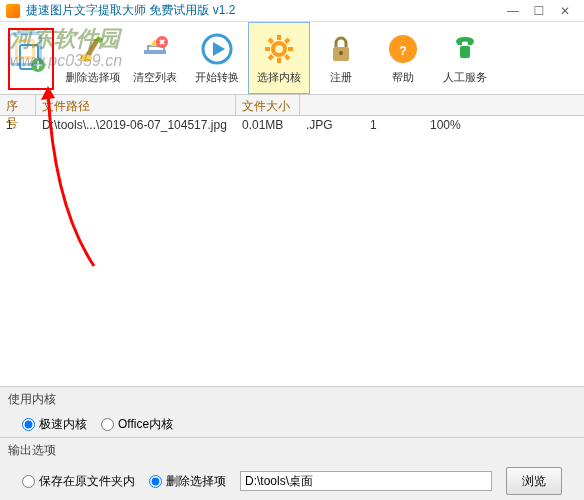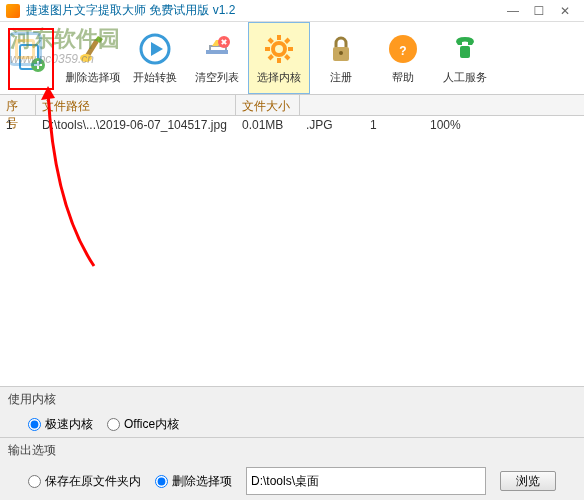--- a/index.html
+++ b/index.html
@@ -3,41 +3,41 @@
 <meta charset="utf-8">
 <style>
 *{margin:0;padding:0;box-sizing:border-box;font-family:"Microsoft YaHei",SimSun,sans-serif;font-size:12px}
 body{background:#f0f0f0;width:584px;height:500px;overflow:hidden;position:relative}
 .titlebar{height:22px;background:#fff;border-bottom:1px solid #ddd;display:flex;align-items:center;padding:0 6px;position:relative}
 .titlebar .appicon{width:14px;height:14px;border-radius:2px;background:linear-gradient(135deg,#ffa500,#ff6b00);margin-right:6px}
 .titlebar .title{flex:1;color:#0369a1}
 .winbtn{width:26px;height:22px;display:flex;align-items:center;justify-content:center;color:#666}
 .toolbar{height:72px;background:#fff;display:flex;align-items:stretch;position:relative}
 .watermark{position:absolute;left:10px;top:2px;pointer-events:none;z-index:5}
-.watermark .cn{font-size:22px;font-weight:bold;color:rgba(100,140,60,.55);}
-.watermark .url{font-size:12px;color:rgba(120,120,120,.55);font-style:italic;margin-top:-2px}
+.watermark .cn{font-size:22px;font-weight:bold;color:rgba(100,140,60,.55);font-style:italic}
+.watermark .url{font-size:16px;color:rgba(120,120,120,.55);font-style:italic;margin-top:-2px}
 .watermark .logo{width:34px;height:34px;border:3px solid rgba(20,120,200,.55);border-radius:6px;position:absolute;left:-2px;top:8px;opacity:.6}
 .watermark .logo::before{content:"";position:absolute;inset:4px;border:3px solid rgba(255,165,0,.55);border-radius:3px}
 .tbtn{width:62px;display:flex;flex-direction:column;align-items:center;justify-content:center;gap:4px;cursor:pointer;position:relative}
 .tbtn.selected{background:#fef9c3;border:1px solid #7fb8e6}
 .tbtn .ico{width:34px;height:34px;display:flex;align-items:center;justify-content:center}
 .tbtn .lbl{color:#333;font-size:11px}
 .redbox{position:absolute;left:8px;top:28px;width:46px;height:62px;border:2px solid red;z-index:6;pointer-events:none}
 .redarrow{position:absolute;left:34px;top:86px;z-index:7;pointer-events:none}
 .table-head{height:22px;background:#f5f5f5;border-top:1px solid #ccc;border-bottom:1px solid #ccc;display:flex}
 .table-head .col{border-right:1px solid #ccc;padding:3px 6px;color:#a16207}
 .c0{width:36px}.c1{width:200px}.c2{width:64px}.c3{width:64px}.c4{width:60px}.c5{flex:1}
 .table-body{height:270px;background:#fff;overflow:auto}
 .row{display:flex;height:18px;align-items:center}
 .row .cell{padding:1px 6px;color:#333;white-space:nowrap;overflow:hidden}
 .section-label{padding:4px 8px;color:#444;background:#f0f0f0;border-top:1px solid #ccc}
-.radio-row{display:flex;align-items:center;gap:14px;padding:4px 28px;background:#f0f0f0}
+.radio-row{display:flex;align-items:center;gap:14px;padding:4px 22px;background:#f0f0f0}
 .radio-row label{display:flex;align-items:center;gap:4px;cursor:pointer}
-.outpath{flex:1;height:28px;border:1px solid #aaa;background:#fff;padding:0 4px}
-.btn{height:20px;min-width:56px;background:linear-gradient(#fafafa,#e2e2e2);border:1px solid #999;border-radius:2px;padding:0 10px;cursor:pointer}
+.outpath{flex:1;height:20px;border:1px solid #aaa;background:#fff;padding:0 4px}
+.btn{height:28px;min-width:56px;background:linear-gradient(#fafafa,#e2e2e2);border:1px solid #999;border-radius:2px;padding:0 10px;cursor:pointer}
 .progressbar{height:14px;margin:4px 8px;border:1px solid #888;background:linear-gradient(#2eb82e,#1e8e1e);position:relative}
 .pbar-text{position:absolute;right:-4px;top:0;font-size:11px;color:#000;background:#f0f0f0;padding:0 2px}
 input[type=radio]{cursor:pointer}
 </style>
 </head>
 <body>
 
 <div class="titlebar">
   <div class="appicon"></div>
   <div class="title">捷速图片文字提取大师 免费试用版 v1.2</div>
@@ -70,38 +70,38 @@
           <ellipse cx="10" cy="26" rx="6" ry="4" fill="#ffd24d"></ellipse>
           <path d="M19 8 l5 3 l3 -4 l-5 -3 z" fill="#7fb733"></path>
         </svg>
     </div>
     <div class="lbl">删除选择项</div>
   </div>
 
   <div class="tbtn">
     <div class="ico">
       <svg width="34" height="34" viewBox="0 0 34 34">
-          <circle cx="17" cy="17" r="14" fill="none" stroke="#3a9bd9" stroke-width="3"></circle>
-          <path d="M13 10 l12 7 l-12 7 z" fill="#3a9bd9"></path>
-        </svg>
-    </div>
-    <div class="lbl">开始转换</div>
-  </div>
-
-  <div class="tbtn">
-    <div class="ico">
-      <svg width="34" height="34" viewBox="0 0 34 34">
           <rect x="10" y="14" width="16" height="6" fill="#fff" stroke="#9aa5b0" stroke-width="2"></rect>
           <rect x="6" y="18" width="22" height="4" fill="#84a7d6"></rect>
           <path d="M12 14 l4 -6 h6 l-4 6" fill="#ffd24d"></path>
           <circle cx="24" cy="10" r="6" fill="#ff6262"></circle>
           <path d="M21 10h6M24 7v6" stroke="#fff" stroke-width="2" transform="rotate(45 24 10)"></path>
         </svg>
     </div>
     <div class="lbl">清空列表</div>
+  </div>
+
+  <div class="tbtn">
+    <div class="ico">
+      <svg width="34" height="34" viewBox="0 0 34 34">
+          <circle cx="17" cy="17" r="14" fill="none" stroke="#3a9bd9" stroke-width="3"></circle>
+          <path d="M13 10 l12 7 l-12 7 z" fill="#3a9bd9"></path>
+        </svg>
+    </div>
+    <div class="lbl">开始转换</div>
   </div>
 
   <div class="tbtn selected">
     <div class="ico">
       <svg width="34" height="34" viewBox="0 0 34 34">
           <circle cx="17" cy="17" r="6" fill="none" stroke="#ff9a1f" stroke-width="4"></circle>
           <g stroke="#ff9a1f" stroke-width="4">
             <path d="M17 3v5M17 26v5M3 17h5M26 17h5M7 7l3.5 3.5M23.5 23.5L27 27M27 7l-3.5 3.5M10.5 23.5L7 27"></path>
           </g>
         </svg>

